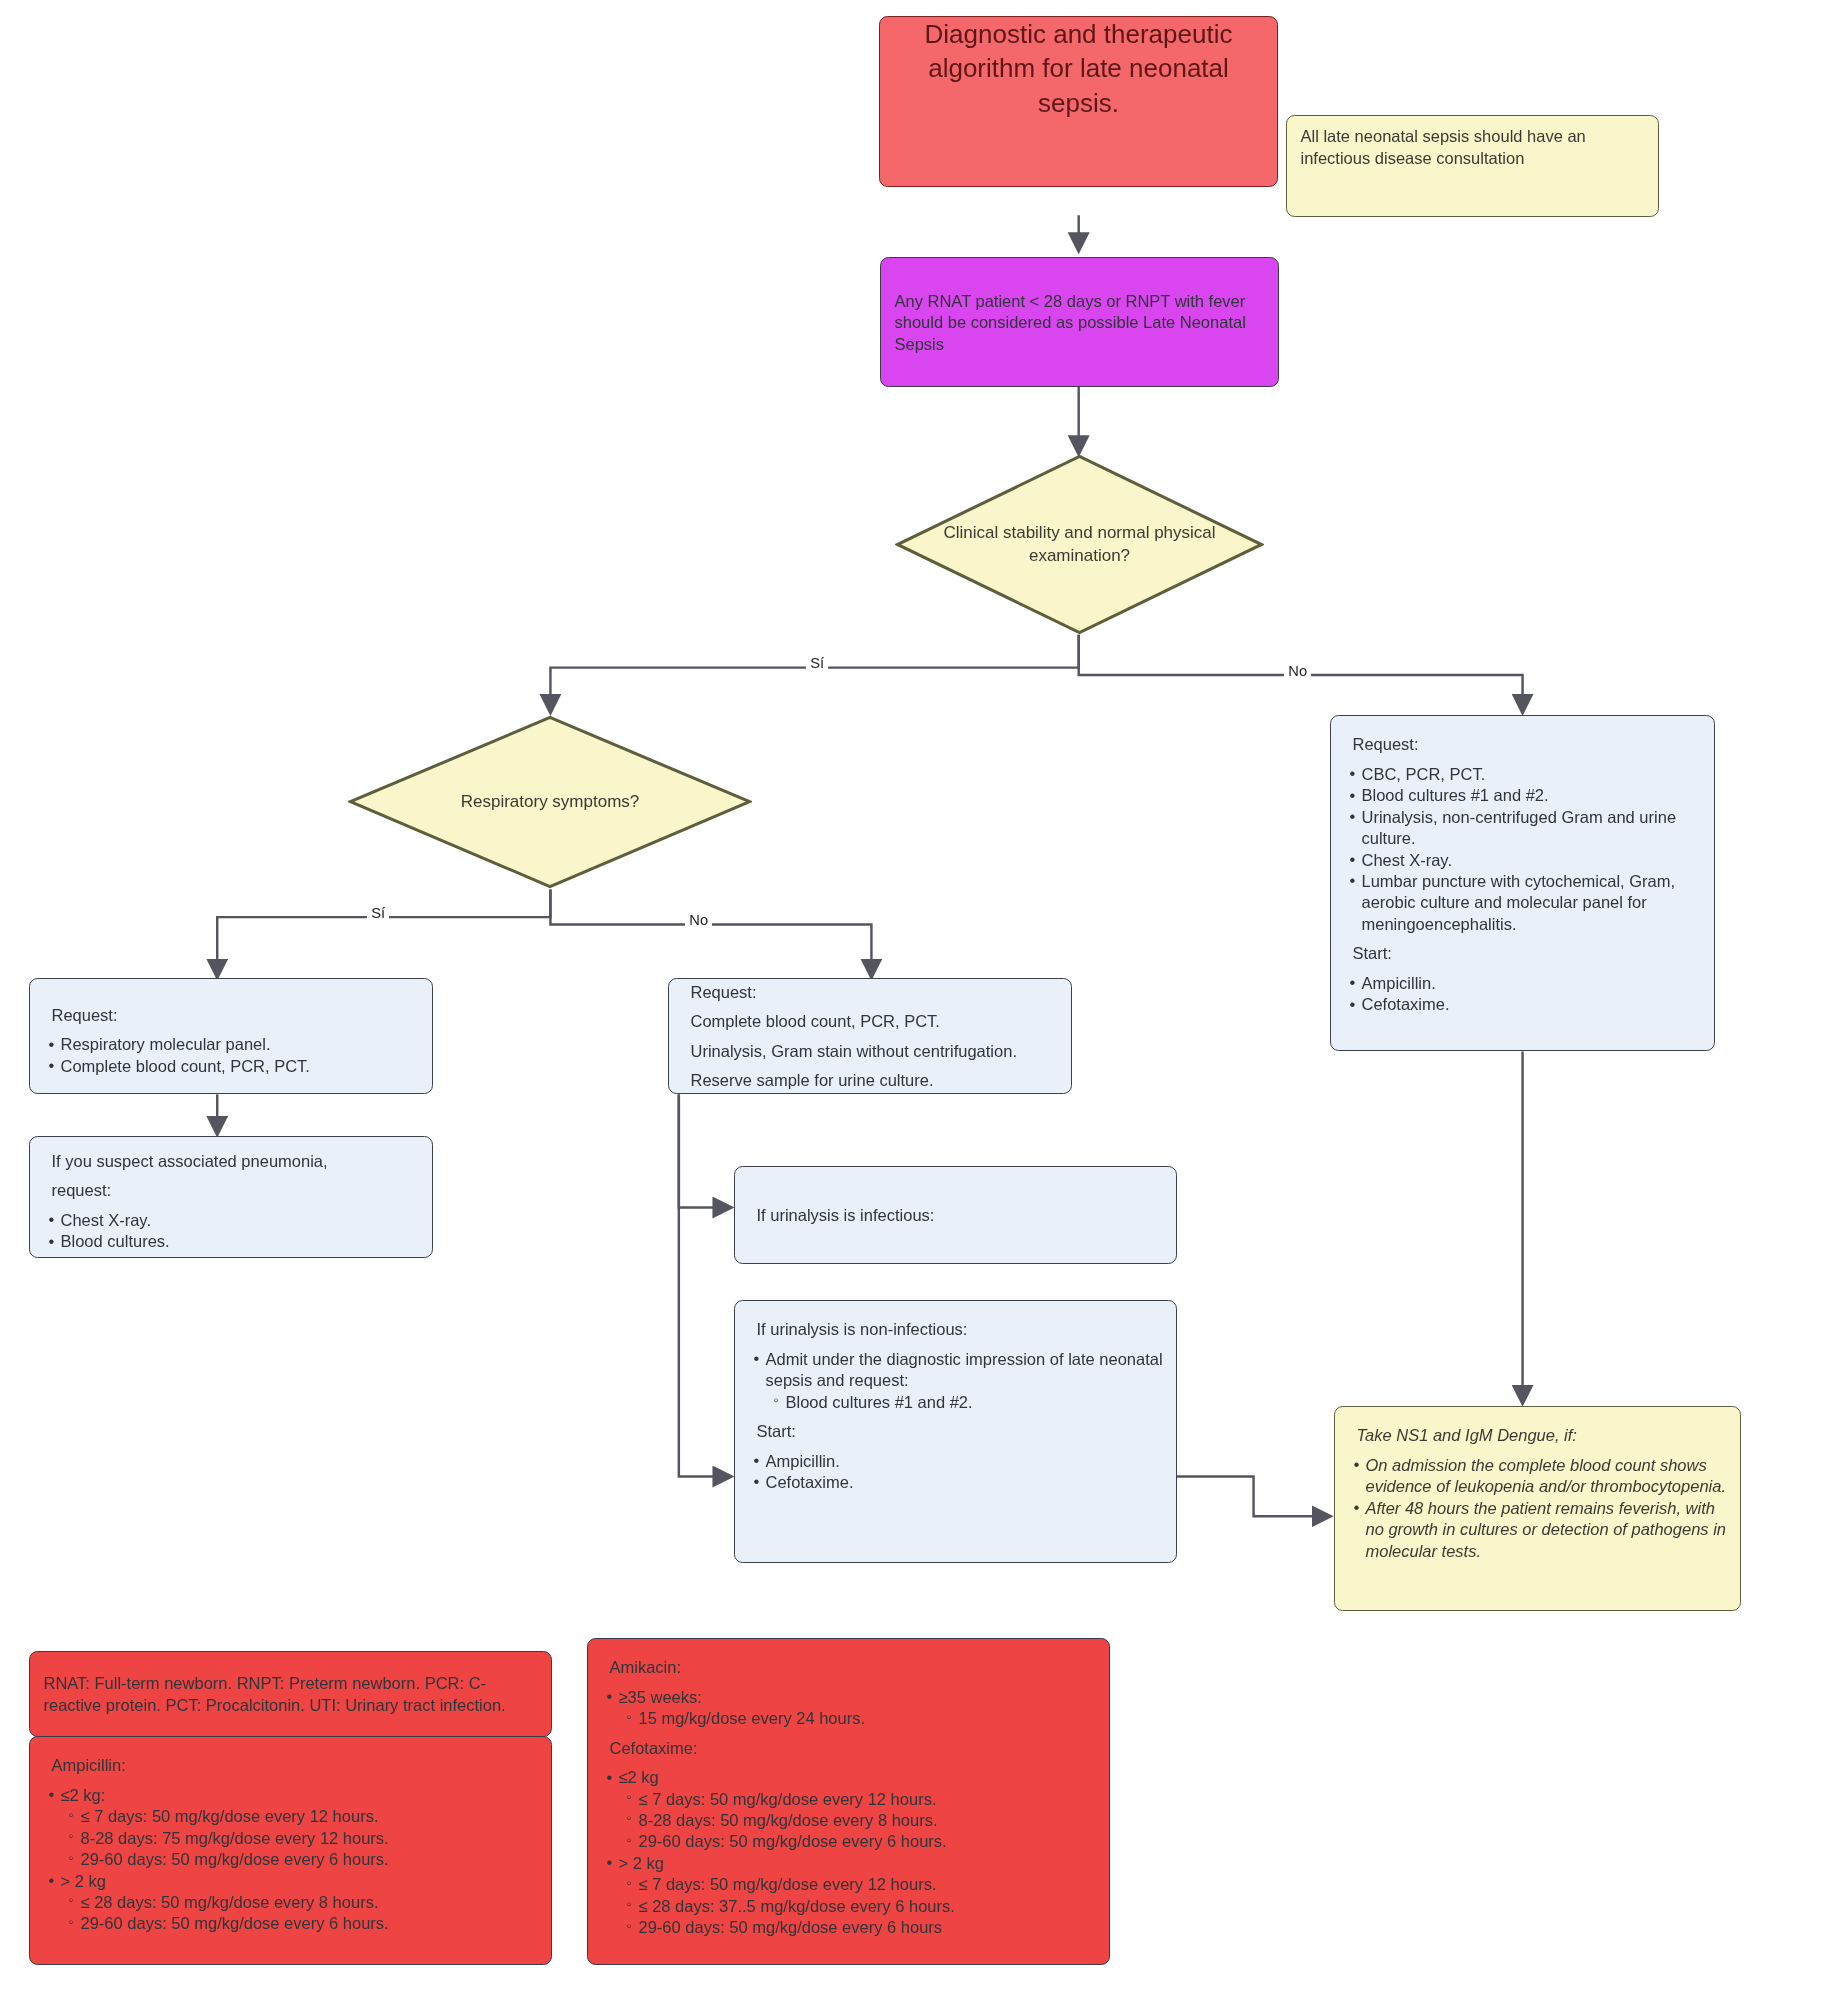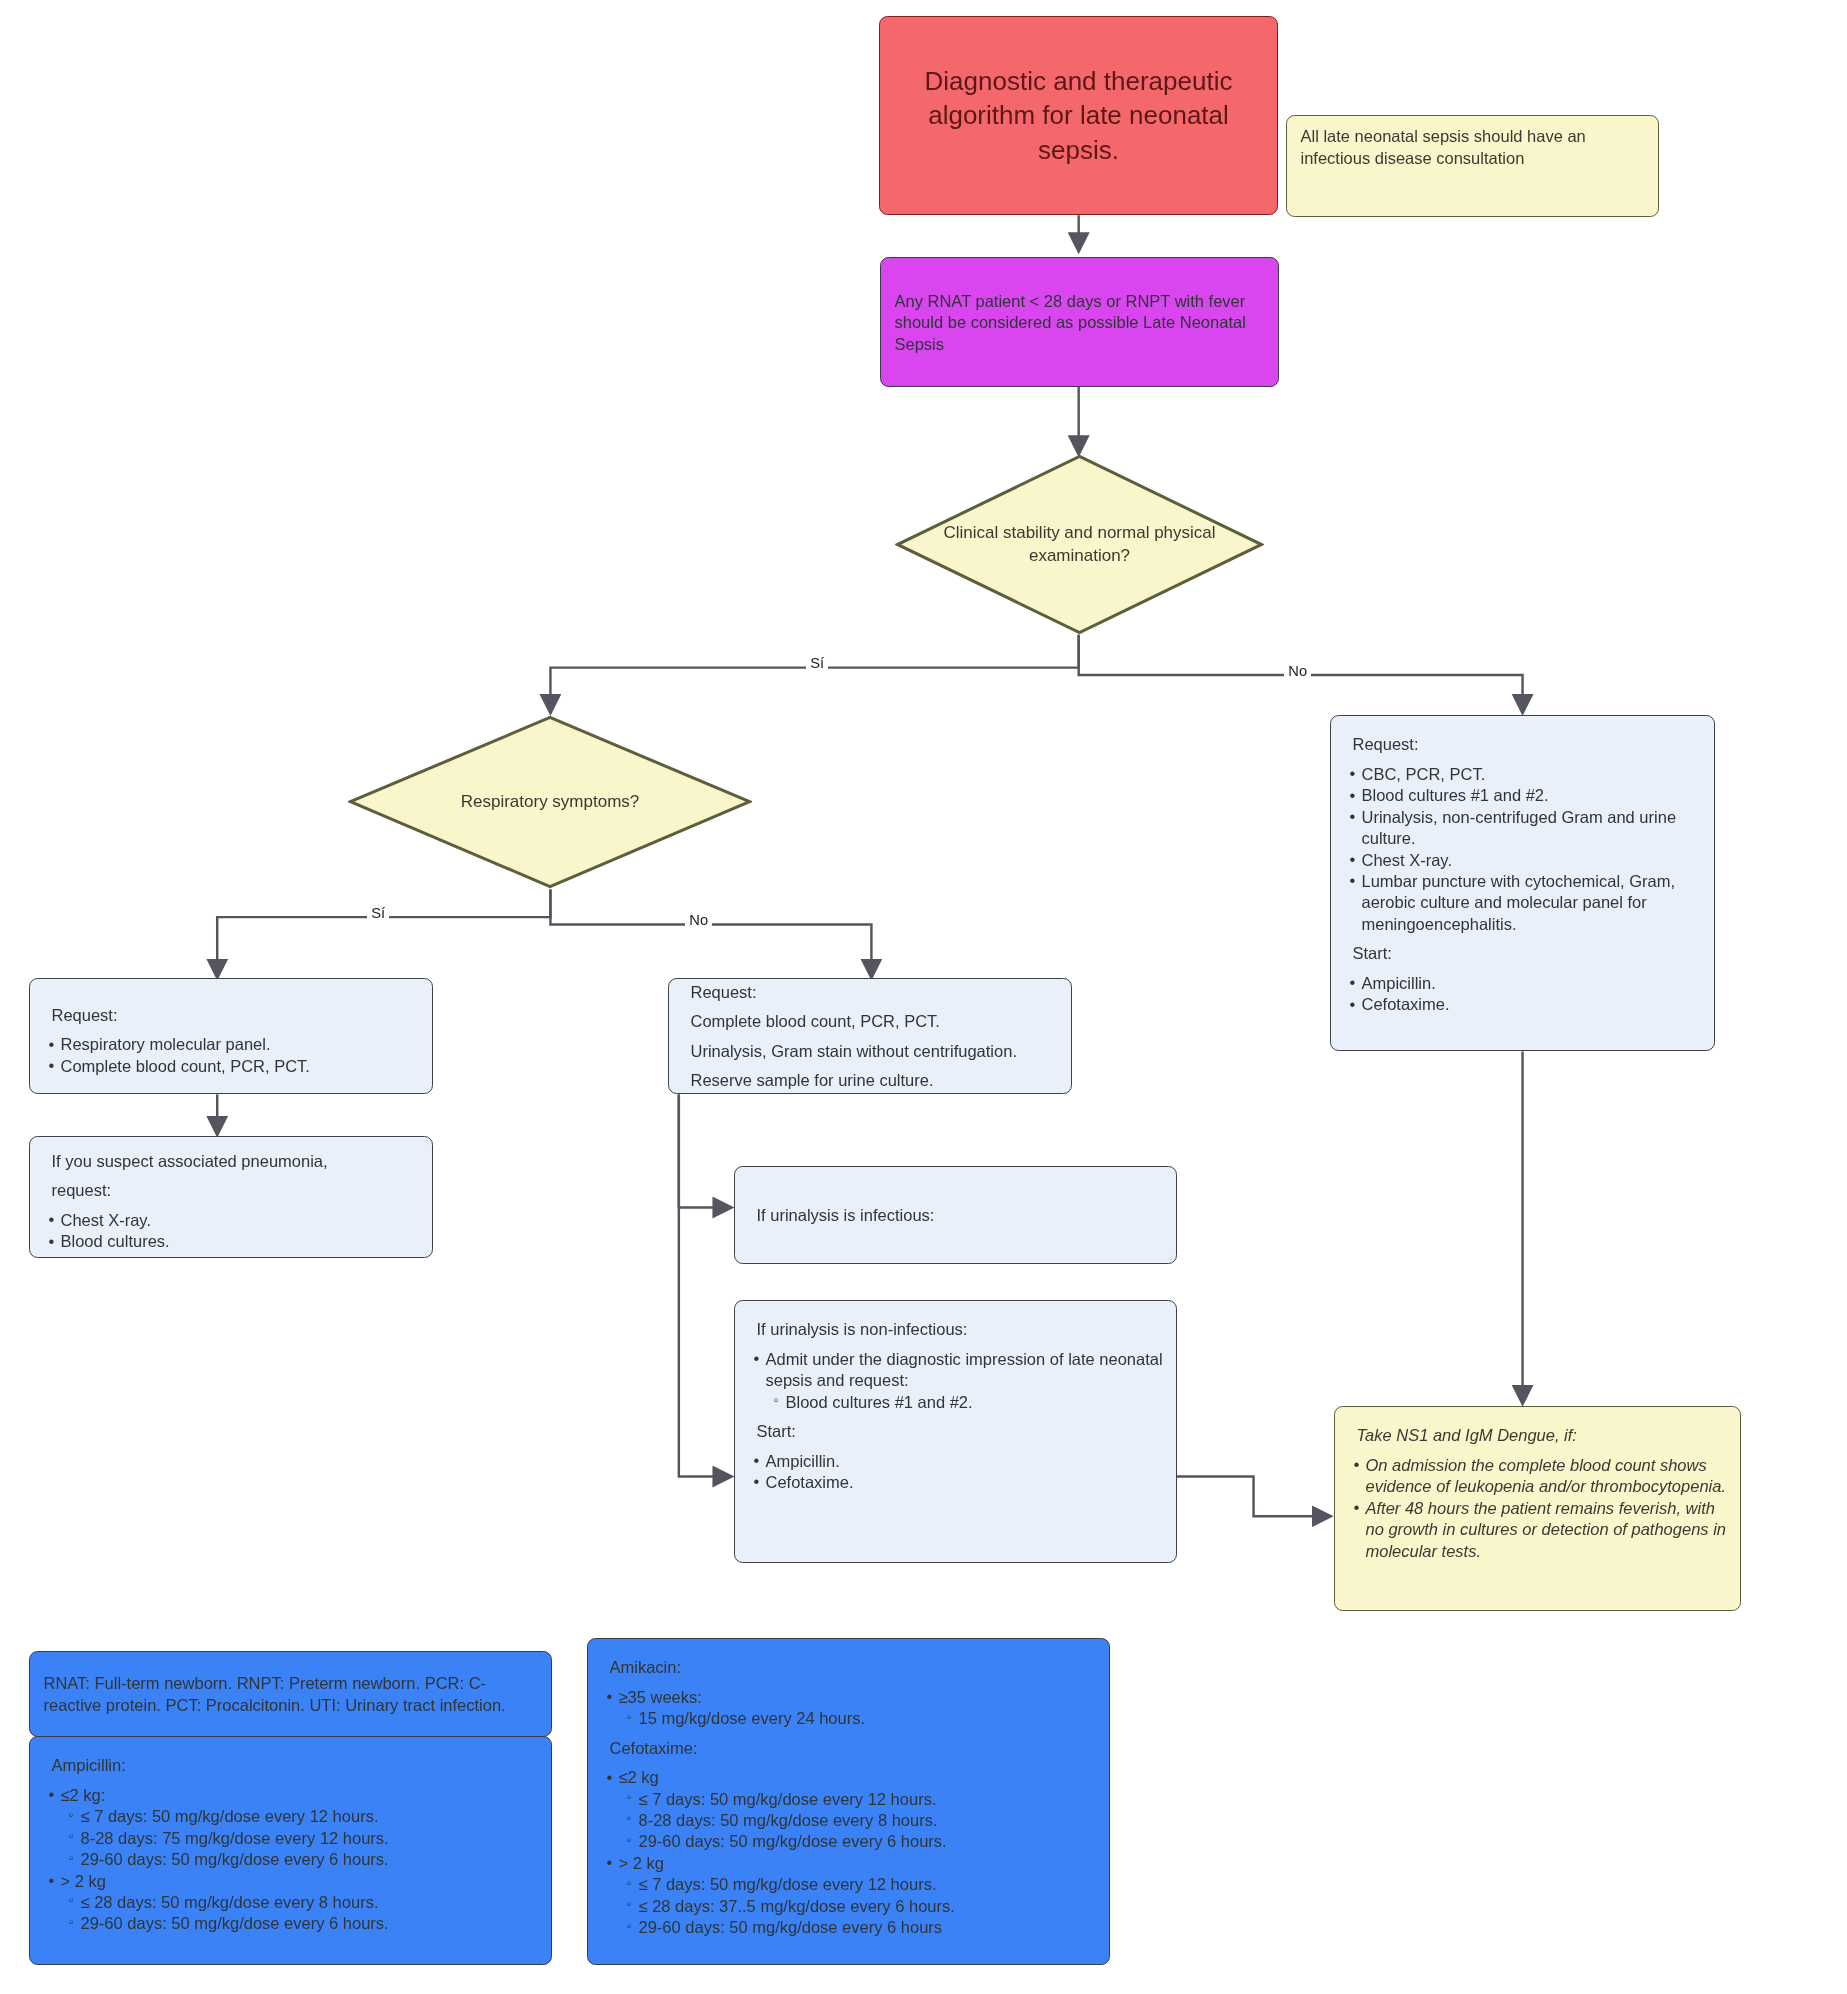--- a/index.html
+++ b/index.html
@@ -6,21 +6,21 @@
   body{font-family:"Liberation Sans","DejaVu Sans",sans-serif;}
   #canvas{position:relative;width:1848px;height:1995px;background:#fff;overflow:hidden;}
   svg.edges{position:absolute;left:0;top:0;width:1848px;height:1995px;pointer-events:none;}
 
   .node{position:absolute;box-sizing:border-box;}
   .box{border:1.8px solid #3b3b47;border-radius:8.6px;}
   .box.blue{background:#e9f0fa;border-color:#3b4149;}
   .box.pink{background:#d946ef;border-color:#3b3b47;}
   .box.red{background:#f4686b;border-color:#7c2020;}
   .box.yellow{background:#f8f6ca;border-color:#5e5e3c;}
-  .box.white{background:#3b82f6;border-color:#3b3b47;}
+  .box.white{background:#ef4444;border-color:#3b3b47;}
 
   .txt{color:#2f3538;font-size:16.5px;line-height:1.30;}
   .txt.dark{color:#3a3a33;}
 
   .title-txt{font-size:26px;line-height:1.32;text-align:center;color:#5e1717;}
 
   .pad{padding:10.4px 12.2px 8.6px 13.5px;}
 
   ul.l1{list-style:none;margin:0;padding:0;}
   ul.l1>li{position:relative;padding-left:17px;margin:0;}
@@ -57,21 +57,21 @@
       <path d="M900,1455 L900,1500 L355,1500 L355,1598"></path>
       <path d="M900,1455 L900,1512 L1425,1512 L1425,1598"></path>
       <path d="M355,1790 L355,1855"></path>
       <path d="M1110,1790 L1110,1975 L1195,1975"></path>
       <path d="M1110,1790 L1110,2415 L1195,2415"></path>
       <path d="M1915,2415 L2050,2415 L2050,2480 L2175,2480"></path>
       <path d="M2490,1720 L2490,2295"></path>
     </g>
   </svg>
 
-  <div class="node box red" style="left:879px;top:16px;width:399px;height:199px;display:flex;align-items:center;justify-content:center;">
+  <div class="node box red" style="left:879px;top:16px;width:399px;height:171px;display:flex;justify-content:center;">
     <div class="title-txt" style="padding:0 16px;">Diagnostic and therapeutic algorithm for late neonatal sepsis.</div>
   </div>
 
   <div class="node box yellow" style="left:1286px;top:115px;width:373px;height:102px;">
     <div class="pad txt dark">All late neonatal sepsis should have an infectious disease consultation</div>
   </div>
 
   <div class="node box pink" style="left:880px;top:257px;width:399px;height:130px;display:flex;align-items:center;">
     <div class="pad txt">Any RNAT patient &lt; 28 days or RNPT with fever should be considered as possible Late Neonatal Sepsis</div>
   </div>

